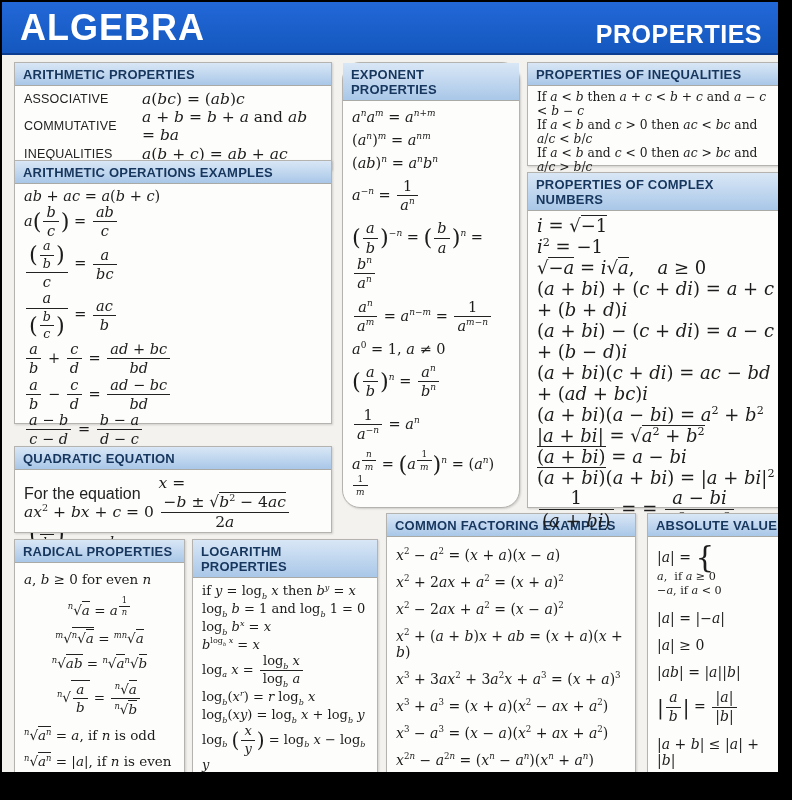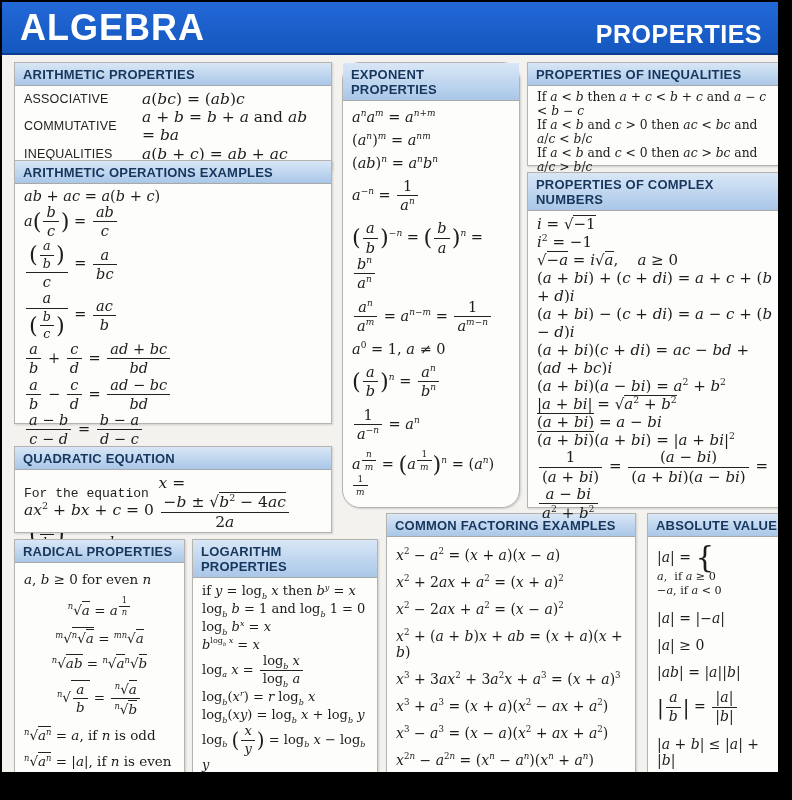--- a/index.html
+++ b/index.html
@@ -36,21 +36,21 @@
   .lrow .m{font-size:15.5px;}
 
   #ops{left:12px;top:158px;width:318px;height:264px;}
   #ops .cols{display:flex;flex:1;}
   #ops .col{flex:1;display:flex;flex-direction:column;justify-content:space-around;}
   #ops .m{font-size:14.5px;}
 
   #quad{left:12px;top:444px;width:318px;height:87px;}
   #quad .sec-b{flex-direction:row;align-items:center;}
   #quad .ql{width:135px;}
-  #quad .ql .p1{font-size:13px;color:#222;margin-bottom:0;font-family:Liberation Mono, monospace;}
+  #quad .ql .p1{font-size:16px;color:#222;margin-bottom:0;}
   #quad .ql .m{font-size:15.5px;}
   #quad .qr .m{font-size:15.5px;}
 
   #rad{left:12px;top:537px;width:171px;height:241px;}
   #rad .m{font-size:13.5px;}
   #rad .row{text-align:center;}
   #rad .row:first-child,#rad .row:nth-child(6),#rad .row:nth-child(7){text-align:left;}
 
   #log{left:190px;top:537px;width:186px;height:241px;}
   #log .m{font-size:13px;}
@@ -58,21 +58,21 @@
   #exp{left:340px;top:60px;width:178px;height:446px;border-radius:18px;}
   #exp .m{font-size:14.5px;}
 
   #fact{left:384px;top:511px;width:250px;height:267px;}
   #fact .m{font-size:14px;}
 
   #ineq{left:525px;top:60px;width:261px;height:104px;}
   #ineq .m{font-size:12.3px;}
 
   #cpx{left:525px;top:170px;width:261px;height:336px;}
-  #cpx .m{font-size:15px;}
+  #cpx .m{font-size:18px;}
 
   #abs{left:645px;top:511px;width:141px;height:267px;}
   #abs .m{font-size:14px;}
 </style>
 </head>
 <body>
 
 <div class="frame">
   <div class="topbar">
     <span class="t1">ALGEBRA</span>
@@ -331,24 +331,21 @@
       <div class="m">(<i>a</i> + <i>bi</i>) + (<i>c</i> + <i>di</i>) = <i>a</i> + <i>c</i> + (<i>b</i> + <i>d</i>)<i>i</i></div>
       <div class="m">(<i>a</i> + <i>bi</i>) − (<i>c</i> + <i>di</i>) = <i>a</i> − <i>c</i> + (<i>b</i> − <i>d</i>)<i>i</i></div>
       <div class="m">(<i>a</i> + <i>bi</i>)(<i>c</i> + <i>di</i>) = <i>ac</i> − <i>bd</i> + (<i>ad</i> + <i>bc</i>)<i>i</i></div>
       <div class="m">(<i>a</i> + <i>bi</i>)(<i>a</i> − <i>bi</i>) = <i>a</i><sup>2</sup> + <i>b</i><sup>2</sup></div>
       <div class="m">|<i>a</i> + <i>bi</i>| = √<span class="ov"><i>a</i><sup>2</sup> + <i>b</i><sup>2</sup></span></div>
       <div class="m"><span class="ov">(<i>a</i> + <i>bi</i>)</span> = <i>a</i> − <i>bi</i></div>
       <div class="m"><span class="ov">(<i>a</i> + <i>bi</i>)</span>(<i>a</i> + <i>bi</i>) = |<i>a</i> + <i>bi</i>|<sup>2</sup></div>
       <div class="m"><span class="fr">
             <span class="t">1</span>
             <span class="b">(<i>a</i> + <i>bi</i>)</span>
-          </span> = <span class="fr">
-            <span class="t">(<i>a</i> − <i>bi</i>)</span>
-            <span class="b">(<i>a</i> + <i>bi</i>)(<i>a</i> − <i>bi</i>)</span>
-          </span> = <span class="fr">
+          </span> =  = <span class="fr">
             <span class="t"><i>a</i> − <i>bi</i></span>
             <span class="b"><i>a</i><sup>2</sup> + <i>b</i><sup>2</sup></span>
           </span></div>
     </div>
   </div>
 
   <div class="sec" id="abs">
     <div class="sec-h">ABSOLUTE VALUE</div>
     <div class="sec-b">
       <div class="m">|<i>a</i>| = <span class="bc">{</span><span class="cases">

